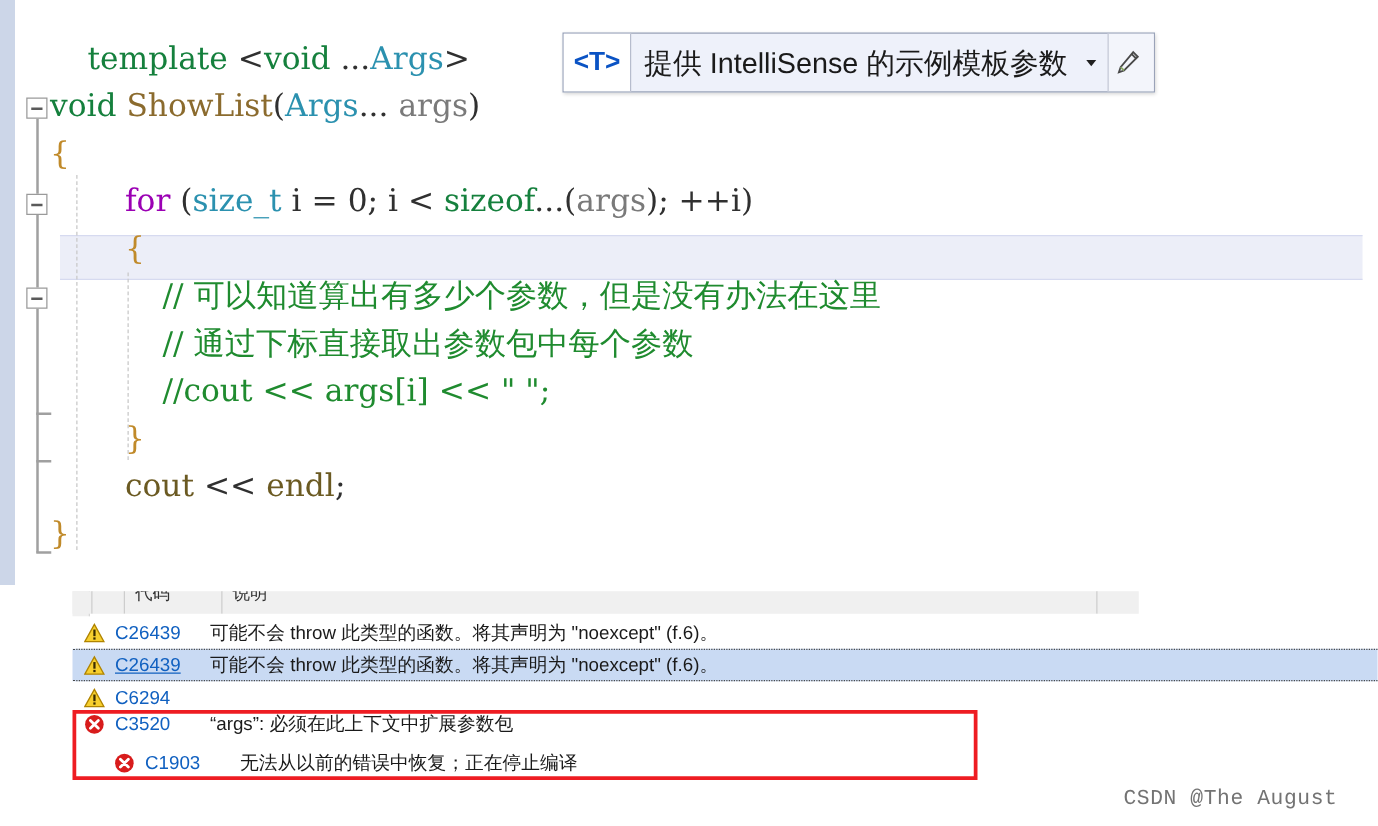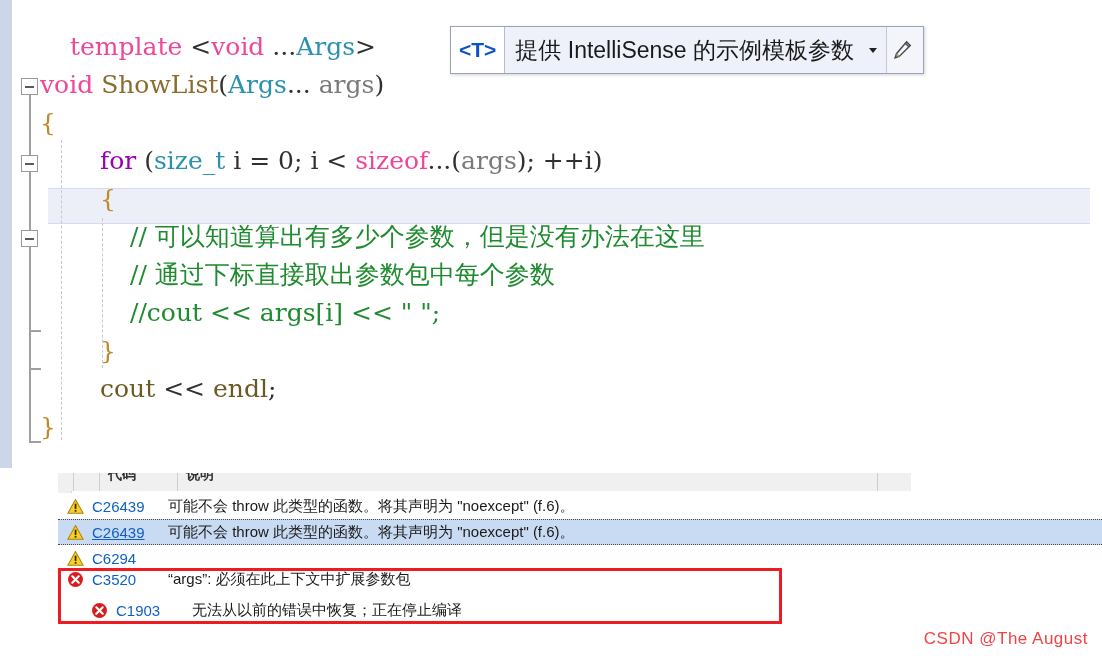--- a/index.html
+++ b/index.html
@@ -54,21 +54,21 @@
     background:#eceef8; border-top:1px solid #d6daf0; border-bottom:1px solid #d6daf0;
   }
 
   
   .code-line{
     position:absolute; left:0; white-space:pre;
     font-family:"DejaVu Serif", serif;
     font-size:25px; line-height:38px;
     color:#303030;
   }
-  .kw      { color:#ec4899;margin-top:44px; }            
+  .kw      { color:#15803d;margin-top:44px; }            
   .ctrl    { color:#9b00b4; }            
   .type    { color:#2b91af; }            
   .fn      { color:#8b6b2e; }            
   .ident   { color:#7a7a7a; }            
   .std     { color:#6b5a22;margin-top:31px; }            
   .punct   { color:#303030; }
   .brace   { color:#c08a2a; }
   .comment { color:#1f8b2f;margin-top:14px; }
   .num     { color:#303030; }
 
@@ -108,21 +108,21 @@
     background:#ffffff;
     font-family:"Liberation Sans", sans-serif;
   }
   #error-panel-left-edge{
     position:absolute; left:0; top:0; width:14px; height:20px;
     background:#f0f0f0; border-right:1px solid #d8d8d8;
   }
   
   #error-header{
     position:absolute; left:0; top:0; width:853px; height:18px;
-    background:#f0f0f0; overflow:hidden;font-weight:bold;
+    background:#f0f0f0; overflow:hidden;
   }
   #error-header-inner{
     position:absolute; left:0; top:-14px; height:32px; width:100%;
     display:flex; align-items:center;
     font-size:14px; color:#303030;
   }
   .hdr-cell{
     height:32px; display:flex; align-items:center; padding-left:8px;
     border-right:1px solid #cdcdcd;
   }
@@ -150,23 +150,23 @@
   }
 
   
   #red-annotation{
     position:absolute; left:58px; top:568px; width:724px; height:56px;
     border:3px solid #ee1c22; pointer-events:none;
   }
 
   
   #watermark{
-    position:absolute; right:14px; bottom:12px;
-    font-size:17px; color:#ef4444;
-    font-family:Liberation Sans, sans-serif;
+    position:absolute; right:32px; bottom:12px;
+    font-size:17px; color:#737373;
+    font-family:Liberation Mono, monospace;
     letter-spacing:.5px;
   }
 </style>
 </head>
 <body>
 
 <div id="selection-margin"></div>
 
 <div id="editor">
 

